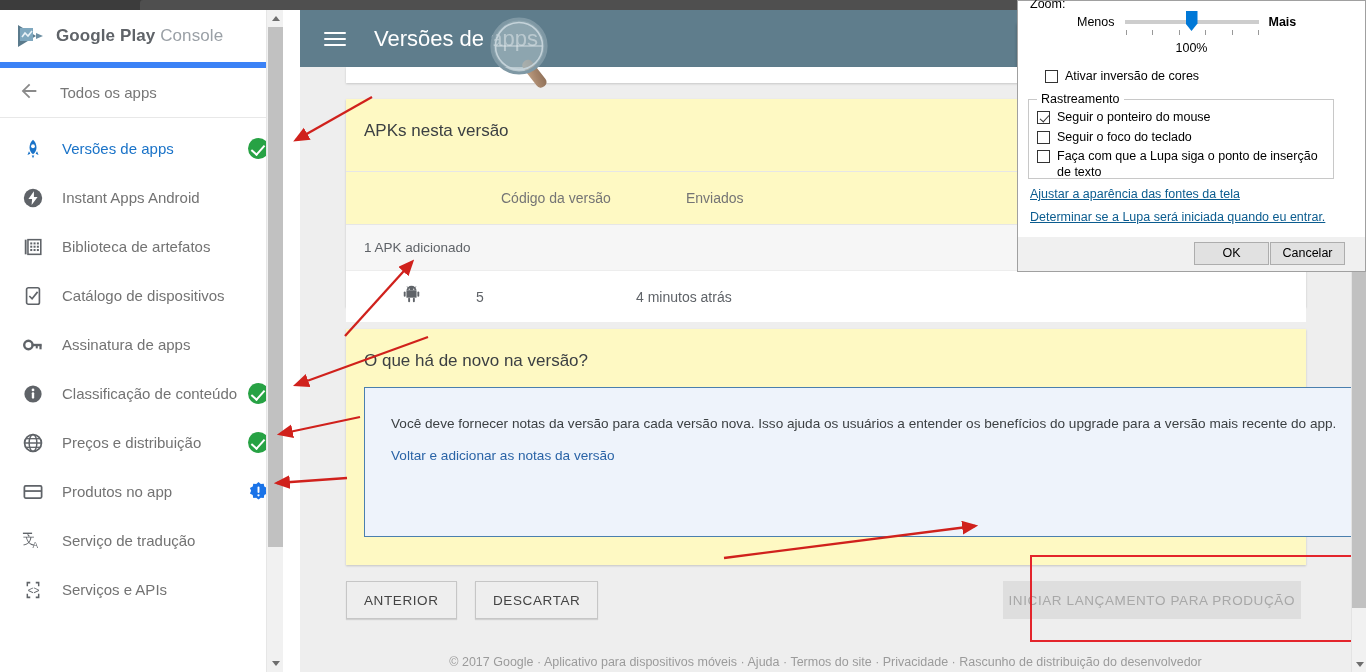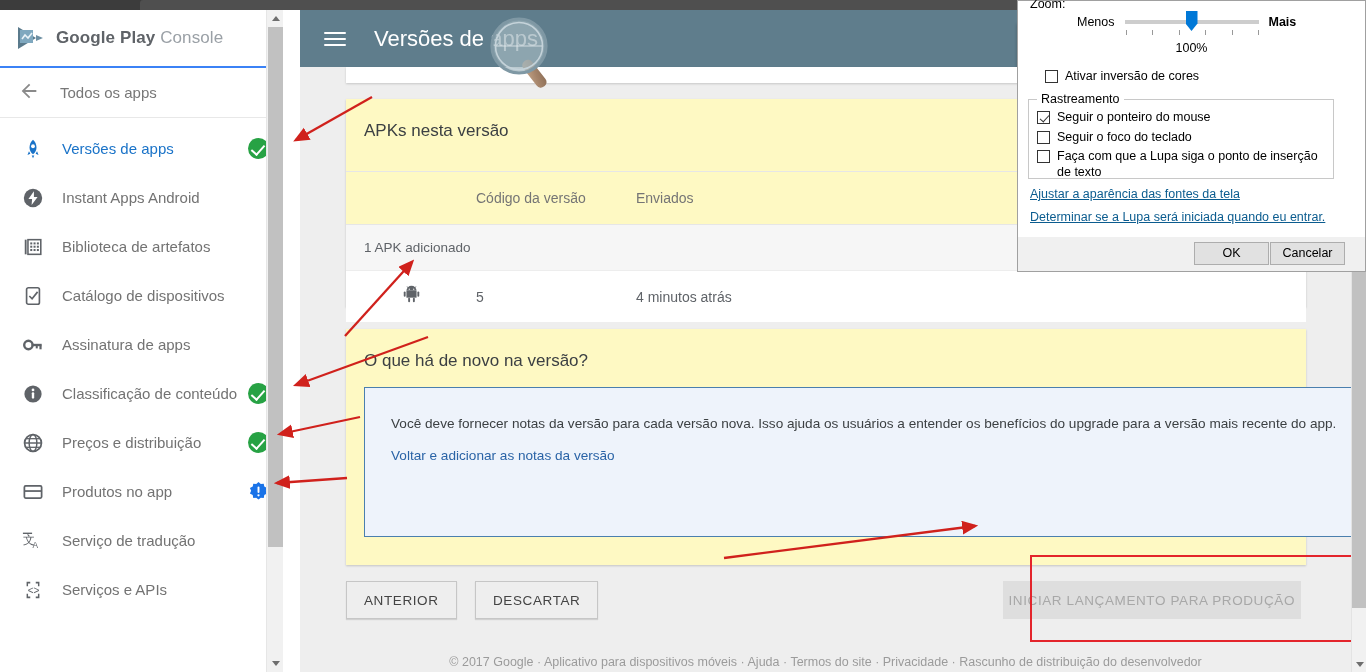--- a/index.html
+++ b/index.html
@@ -20,21 +20,21 @@
     background:#4f4f4f; border-radius:3px 3px 0 0;
   }
 
   
   .sidebar{
     position:absolute; left:0; top:10px; width:283px; height:662px;
     background:#ffffff; overflow:hidden;
   }
   .brand{
     height:58px; display:flex; align-items:center; padding-left:16px;
-    border-bottom:2px solid #3b82f6;
+    border-bottom:6px solid #3b82f6;
     text-align:center;
   }
   .brand-logo{ width:30px; height:26px; margin-right:10px; flex:none; }
   .brand-text{ font-size:17px; color:#5f6368; letter-spacing:.1px; }
   .brand-text b{ font-weight:700; color:#5f6368; }
   .brand-text span{ font-weight:400; color:#9aa0a6; }
 
   .allapps{
     height:50px; display:flex; align-items:center; padding-left:18px;
     border-bottom:1px solid #e8e8e8; cursor:pointer;
@@ -126,21 +126,21 @@
     border-top:1px solid #e6e6e6; height:46px; display:flex; align-items:center;
     background:#f6f6f6;
   }
   .tbl-row2{
     border-top:1px solid #ededed; height:52px; display:flex; align-items:center;
     background:#fff;
   }
   .c-icon{ width:130px; text-align:center; }
   .c-code{ width:160px; font-size:14px; color:#5f6368; }
   .c-sent{ width:300px; font-size:14px; color:#5f6368; }
-  .tbl-head .c-code,.tbl-head .c-sent{ color:#757575; font-size:14px; }
+  .tbl-head .c-code,.tbl-head .c-sent{ color:#757575; font-size:14px;margin-left:25px; }
   .row-note{ padding-left:18px; font-size:13.5px; color:#5f6368; }
 
   .android-ic{ display:inline-block; }
 
   .notice{
     position:absolute; left:18px; top:58px; width:1052px; height:150px;
     background:#eef3fb; border:1px solid #4a7fae;
   }
   .notice p{
     margin:0; padding:26px 28px 0 26px; font-size:13.6px; color:#3c4043; line-height:1.45;

